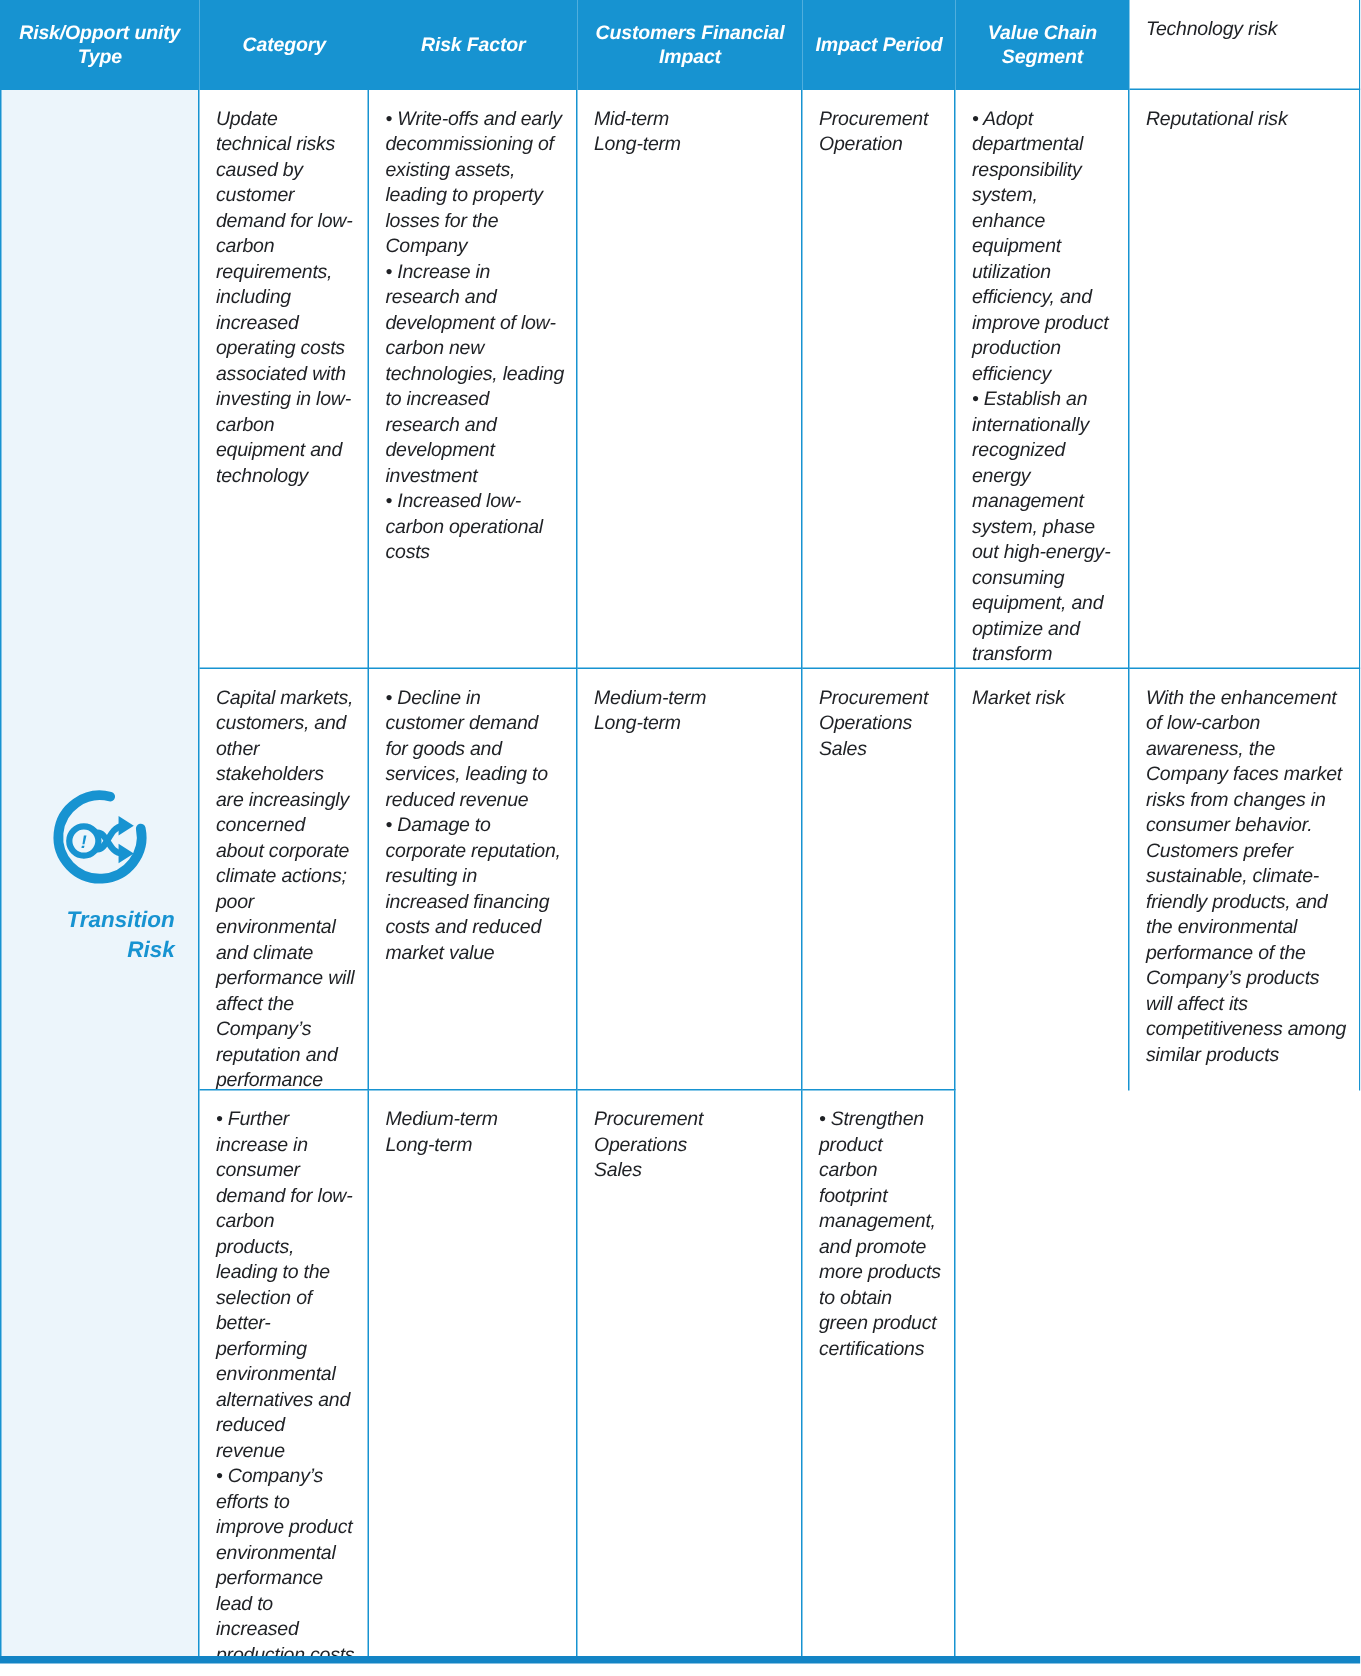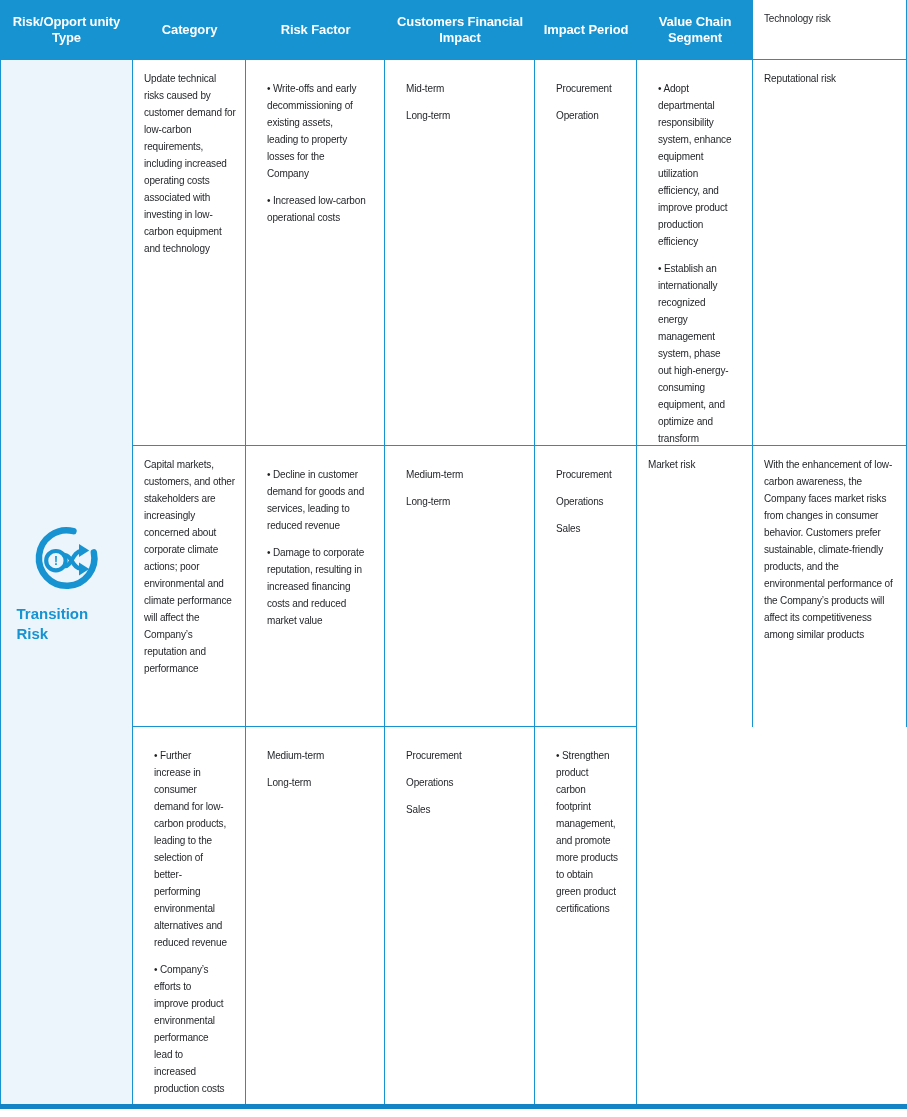--- a/index.html
+++ b/index.html
@@ -1,40 +1,40 @@
 <!DOCTYPE html>
 <html><head>
 <meta charset="utf-8">
 <style>
   html,body { margin:0; padding:0; background:#ffffff; }
   body { font-family:"Liberation Sans", sans-serif; color:#1f2125; }
   .page { position:relative; width:907px; height:1117px; background:#ffffff; overflow:hidden; }
 
   .risk-table { display:grid; width:907px;
     grid-template-columns:133px 113px 139px 150px 102px 116px 154px;
-    grid-template-rows:60px 386px 281px 377px; }
+    grid-template-rows:60px 386px 281px 377px;font-style:italic; }
 
   .th { background:#1793d1; color:#ffffff; font-weight:bold; font-size:13px; line-height:1.25;
         display:flex; align-items:center; justify-content:center; text-align:center;
         padding:0 7px; box-sizing:border-box; letter-spacing:-0.1px; }
 
   .td { box-sizing:border-box; border-right:1px solid #1793d1; border-bottom:1px solid #1793d1;
-        padding:10px 8px 4px 11px; font-size:10px; line-height:17px; letter-spacing:-0.15px;
+        padding:10px 8px 4px 11px; font-size:13px; line-height:17px; letter-spacing:-0.15px;
         overflow:hidden; }
   .td.row-last { border-bottom:none; }
 
   .group-cell { grid-column:1; grid-row:2 / span 3; background:#ecf5fb; box-sizing:border-box;
         border-left:1px solid #1793d1; border-right:1px solid #1793d1;
         display:flex; flex-direction:column; align-items:center; justify-content:center; gap:10px; }
   .group-label { color:#1793d1; font-weight:bold; font-size:15px; line-height:1.35;
-        text-align:left; width:100px; }
+        text-align:right; width:100px; }
   .group-icon { width:74px; height:74px; }
 
   .para { margin:0; }
-  .cell-list .para { margin:10px; }
+  .cell-list .para { margin:0; }
 
   .bottom-bar { width:907px; height:5px; background:#1384c5; }
 </style>
 </head>
 <body>
 
 <div class="page">
   <div class="risk-table">
 
     <div class="th">Risk/Opport unity Type</div>
@@ -54,20 +54,21 @@
         <path d="M 53,26 L 64,33 L 53,40 Z" fill="#1793d1"></path>
         <path d="M 53,46 L 64,53 L 53,60 Z" fill="#1793d1"></path>
       </svg>
       <div class="group-label">Transition Risk</div>
     </div>
 
     <div class="td">Technology risk</div>
     <div class="td">Update technical risks caused by customer demand for low-carbon requirements, including increased operating costs associated with investing in low-carbon equipment and technology</div>
     <div class="td cell-list">
         <div class="para">• Write-offs and early decommissioning of existing assets, leading to property losses for the Company</div>
+        <div class="para">• Increase in research and development of low-carbon new technologies, leading to increased research and development investment</div>
         <div class="para">• Increased low-carbon operational costs</div>
       </div>
     <div class="td cell-list">
         <div class="para">Mid-term</div>
         <div class="para">Long-term</div>
       </div>
     <div class="td cell-list">
         <div class="para">Procurement</div>
         <div class="para">Operation</div>
       </div>

